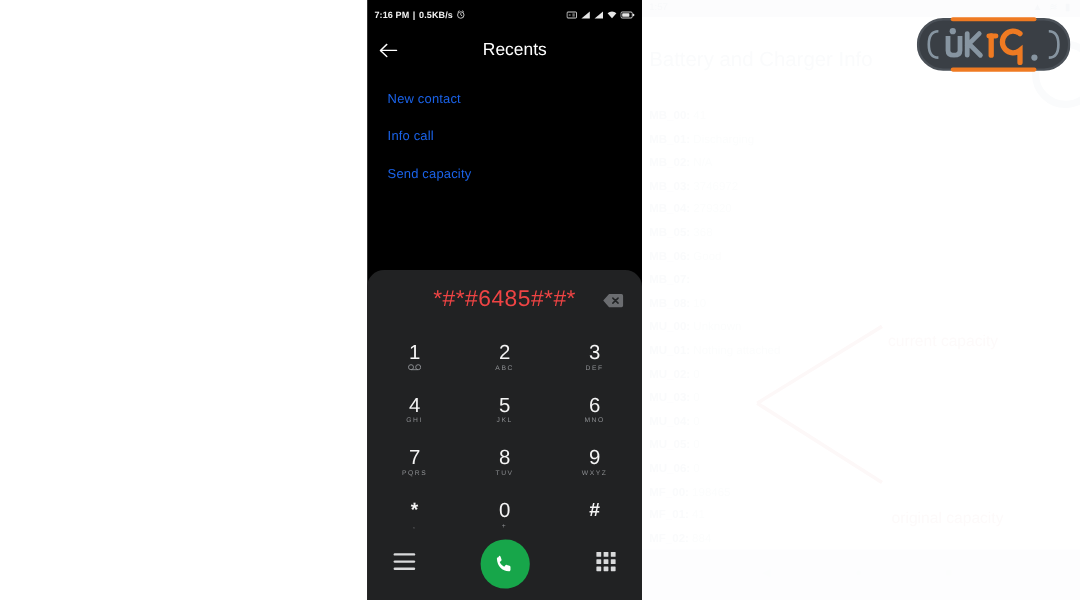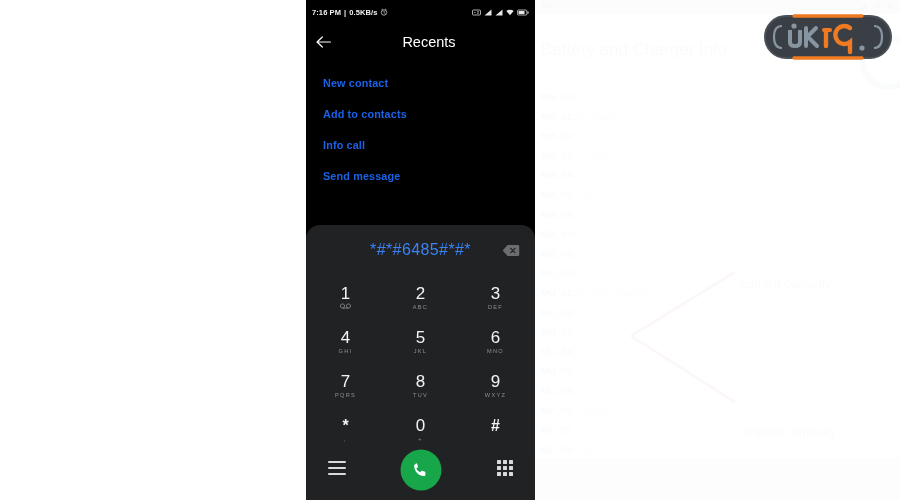--- a/index.html
+++ b/index.html
@@ -83,37 +83,37 @@
     cursor:pointer;
   }
   #appbar .title{
     position:absolute;left:17px;right:0;text-align:center;
     color:#ffffff;font-size:14.5px;font-weight:400;pointer-events:none;
   }
 
   
   #action-menu{padding:8px 0 0 17px;}
   .action-item{
-    color:#1a62e8;font-size:10.8px;font-weight:700;
+    color:#1a62e8;font-size:10.8px;font-weight:400;
     padding:9.5px 0 9.5px 0;cursor:pointer;letter-spacing:.15px;
   }
 
   
   #dialer{
     position:absolute;left:0;bottom:0;width:100%;height:275px;
     background:#212223;border-radius:14px 14px 0 0;overflow:hidden;
   }
 
   
   #number-row{
     height:50px;display:flex;align-items:center;justify-content:center;
     position:relative;padding:0 14px;box-sizing:border-box;
   }
   #dialed-number{
-    color:#3b82f6;font-size:16px;letter-spacing:.4px;
+    color:#ef4444;font-size:19px;letter-spacing:.4px;
     font-family:"Liberation Sans", sans-serif;white-space:nowrap;
   }
   #backspace-btn{
     position:absolute;right:14px;top:50%;transform:translateY(-50%);
     width:20px;height:16px;display:flex;align-items:center;justify-content:center;
     cursor:pointer;
   }
 
   
   #keypad{
@@ -255,23 +255,22 @@
     <div id="back-btn">
       <svg width="17" height="14" viewBox="0 0 22 18">
         <path d="M20 9 H3 M9.5 2.5 L2.6 9 L9.5 15.5" fill="none" stroke="#ffffff" stroke-width="1.5" stroke-linecap="round" stroke-linejoin="round"></path>
       </svg>
     </div>
     <div class="title">Recents</div>
   </div>
 
   <div id="action-menu">
       <div class="action-item">New contact</div>
-      <div class="action-item">Add to contacts</div>
       <div class="action-item">Info call</div>
-      <div class="action-item">Send message</div>
+      <div class="action-item">Send capacity</div>
     </div>
 
   <div id="dialer">
 
     <div id="number-row">
       <div id="dialed-number">*#*#6485#*#*</div>
       <div id="backspace-btn">
         <svg width="18" height="13" viewBox="0 0 24 17">
           <path d="M7.4 1.2 H21.2 a1.8 1.8 0 0 1 1.8 1.8 V14 a1.8 1.8 0 0 1 -1.8 1.8 H7.4 L0.9 8.5 Z" fill="#6b6d70"></path>
           <path d="M11.6 5.7 L17.4 11.3 M17.4 5.7 L11.6 11.3" stroke="#222425" stroke-width="1.7" stroke-linecap="round"></path>

